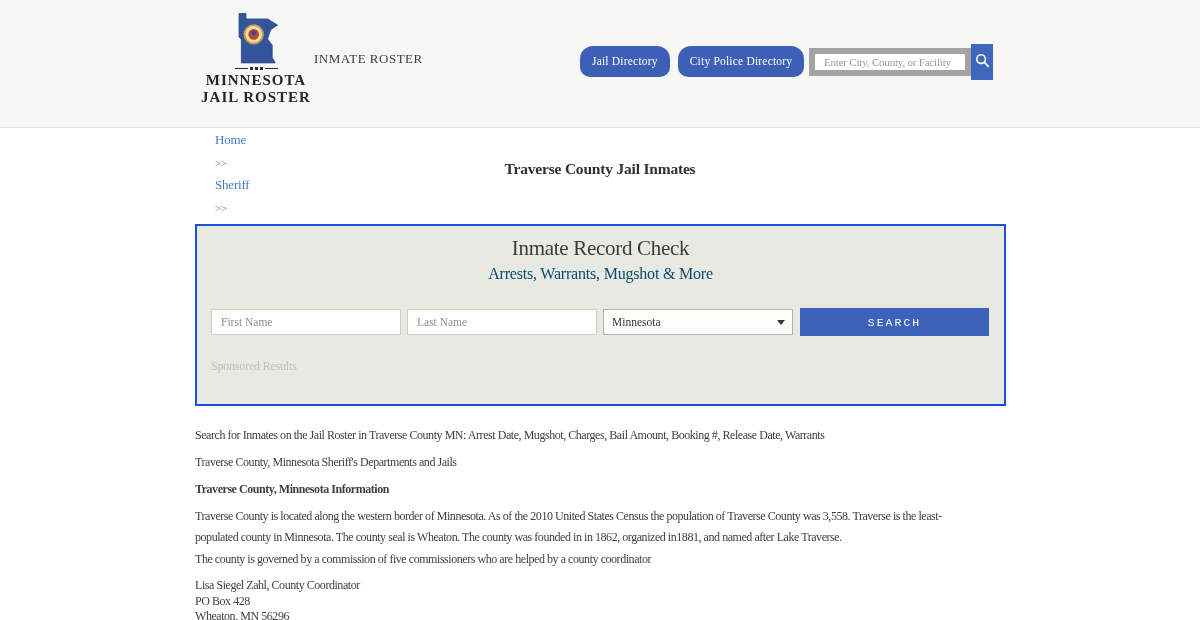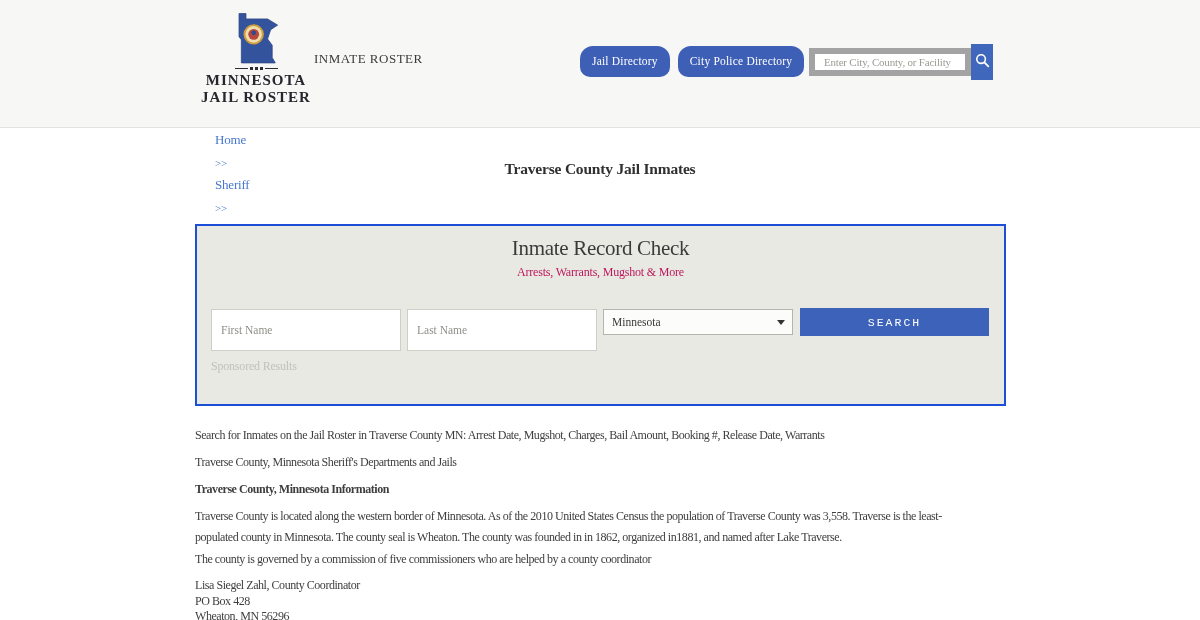--- a/index.html
+++ b/index.html
@@ -46,22 +46,22 @@
 
   .page-title { position:absolute; left:0; top:160px; width:1200px; text-align:center;
                 font-size:15.5px; font-weight:700; color:#303030; letter-spacing:-0.2px; }
 
   
   .panel { position:absolute; left:195px; top:224px; width:811px; height:182px;
            background:#e9e9e3; border:2px solid #1d4ed8; }
   .panel h2 { position:absolute; left:0; top:10px; width:100%; text-align:center;
               font-size:21px; font-weight:400; color:#3a3a3a; letter-spacing:-0.3px; }
   .panel .sub { position:absolute; left:0; top:39px; width:100%; text-align:center;
-                font-size:12px; color:#be185d; letter-spacing:-0.2px; }
-  .panel input[type=text] { position:absolute; top:83px; width:190px; height:42px;
+                font-size:16px; color:#0c4a6e; letter-spacing:-0.2px; }
+  .panel input[type=text] { position:absolute; top:83px; width:190px; height:26px;
                  border:1px solid #cfcfc9; background:#ffffff; padding:0 9px;
                  font-size:11.5px; font-family:inherit; color:#555; outline:none; }
   .panel input::placeholder { color:#8f8f89; }
   .fn { left:14px; } .ln { left:210px; }
   .selwrap { position:absolute; left:406px; top:83px; width:190px; height:26px; }
   .selwrap select { width:100%; height:100%; border:1px solid #b5b5af; background:#fcfcfa;
                     font-size:11.5px; font-family:inherit; color:#3a3a3a; padding:0 8px;
                     appearance:none; -webkit-appearance:none; outline:none; }
   .selwrap .caret { position:absolute; right:8px; top:11px; width:0; height:0; pointer-events:none;
                     border-left:4px solid transparent; border-right:4px solid transparent;

